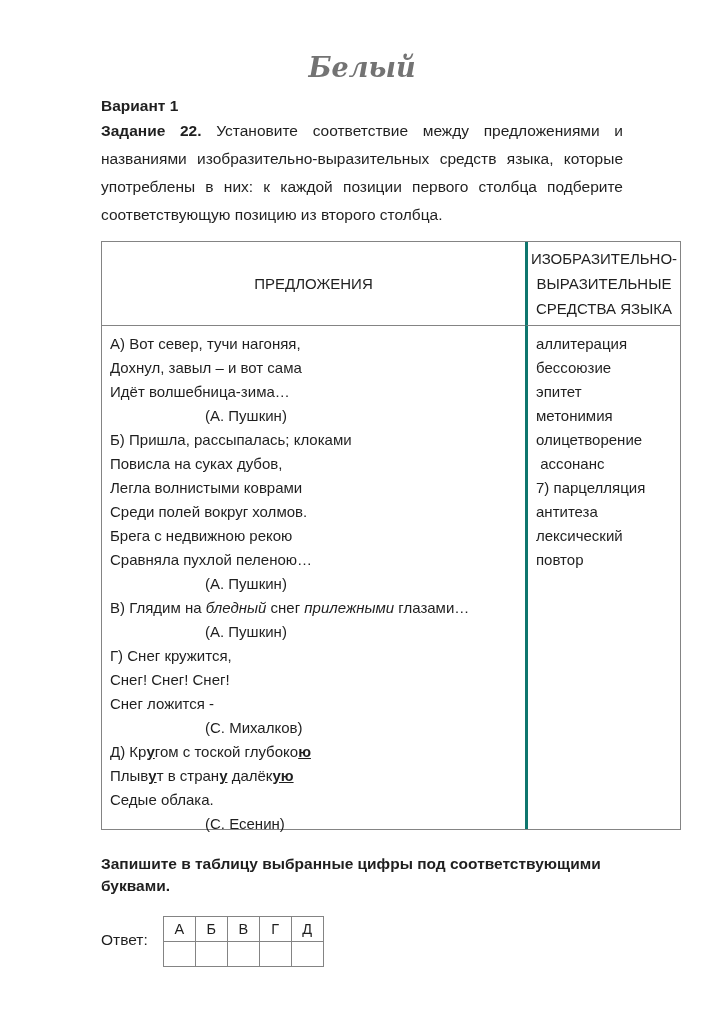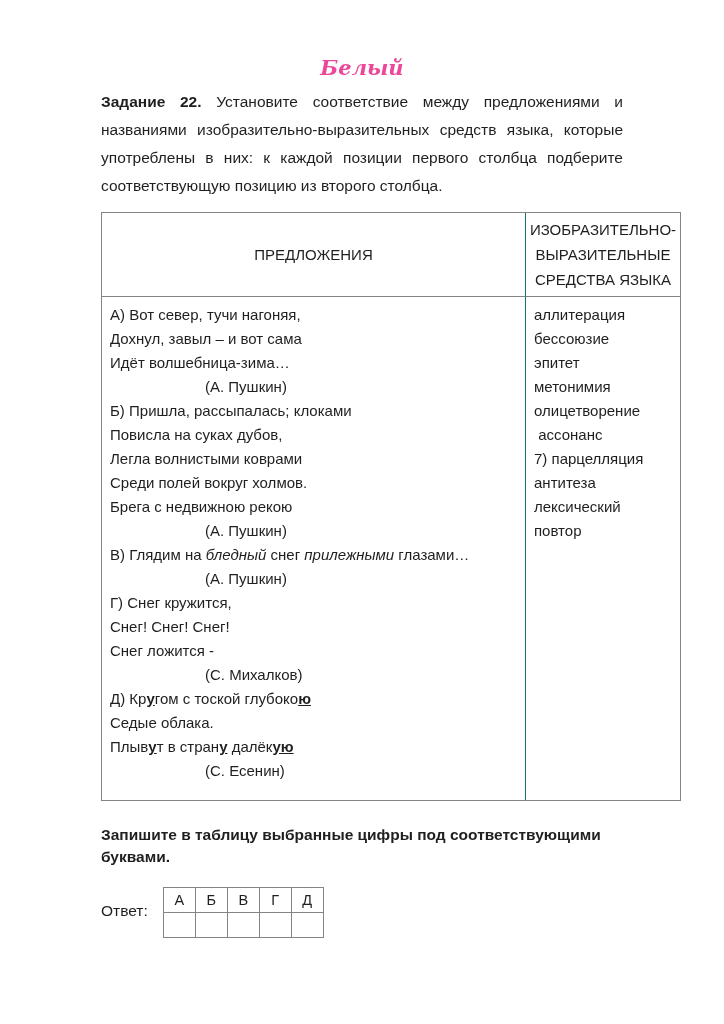--- a/index.html
+++ b/index.html
@@ -12,23 +12,23 @@
     overflow:hidden;
     margin:0 auto;
   }
   .doc-title{
     margin:0;
     padding-top:48px;
     text-align:center;
     font-family:"DejaVu Serif","Liberation Serif",serif;
     font-style:italic;
     font-weight:bold;
-    font-size:21px;
+    font-size:27px;
     line-height:40px;
-    color:#ec4899;
+    color:#737373;
   }
   .content{margin:0 101px;}
   .variant{
     margin-top:7px;
     font-weight:bold;
     font-size:15.5px;
     line-height:22px;
   }
   .task{
     margin:0;
@@ -41,21 +41,21 @@
   .match-table{
     margin-top:12px;
     width:580px;
     display:grid;
     grid-template-columns:423px 155px;
     border:1px solid #848484;
     box-sizing:border-box;
     font-size:15px;
   }
   .mt-cell{box-sizing:border-box;}
-  .mt-right{border-left:1px solid #0f766e;}
+  .mt-right{border-left:3px solid #0f766e;}
   .mt-head{
     height:84px;
     border-bottom:1px solid #848484;
     display:flex;align-items:center;justify-content:center;
     text-align:center;
     line-height:25px;
     padding:2px 6px;
   }
   .mt-body{height:503px;padding:6px 8px 0 8px;line-height:24px;}
   .mt-body .line{white-space:pre-wrap;}
@@ -92,46 +92,48 @@
 </style>
 </head>
 <body>
 
 <div class="page">
 
   <h1 class="doc-title">Белый</h1>
 
   <div class="content">
 
+    <div class="variant">Вариант 1</div>
 
     <p class="task"><span class="task-label">Задание 22.</span><span> Установите соответствие между предложениями и названиями изобразительно-выразительных средств языка, которые употреблены в них: к каждой позиции первого столбца подберите соответствующую позицию из второго столбца.</span></p>
 
     <div class="match-table">
       <div class="mt-cell mt-head mt-left">ПРЕДЛОЖЕНИЯ</div>
       <div class="mt-cell mt-head mt-right">ИЗОБРАЗИТЕЛЬНО-ВЫРАЗИТЕЛЬНЫЕ СРЕДСТВА ЯЗЫКА</div>
       <div class="mt-cell mt-body mt-left">
           <div class="line"><span>А) Вот север, тучи нагоняя,</span></div>
           <div class="line"><span>Дохнул, завыл – и вот сама</span></div>
           <div class="line"><span>Идёт волшебница-зима…</span></div>
           <div class="line indent"><span>(А. Пушкин)</span></div>
           <div class="line"><span>Б) Пришла, рассыпалась; клоками</span></div>
           <div class="line"><span>Повисла на суках дубов,</span></div>
           <div class="line"><span>Легла волнистыми коврами</span></div>
           <div class="line"><span>Среди полей вокруг холмов.</span></div>
           <div class="line"><span>Брега с недвижною рекою</span></div>
+          <div class="line"><span>Сравняла пухлой пеленою…</span></div>
           <div class="line indent"><span>(А. Пушкин)</span></div>
           <div class="line"><span>В) Глядим на </span><span class="it">бледный</span><span> снег </span><span class="it">прилежными</span><span> глазами…</span></div>
           <div class="line indent"><span>(А. Пушкин)</span></div>
           <div class="line"><span>Г) Снег кружится,</span></div>
           <div class="line"><span>Снег! Снег! Снег!</span></div>
           <div class="line"><span>Снег ложится -</span></div>
           <div class="line indent"><span>(С. Михалков)</span></div>
           <div class="line"><span>Д) Кр</span><span class="bu">у</span><span>гом с тоской глубоко</span><span class="bu">ю</span></div>
+          <div class="line"><span>Плыв</span><span class="bu">у</span><span>т в стран</span><span class="bu">у</span><span> далёк</span><span class="bu">ую</span></div>
           <div class="line"><span>Седые облака.</span></div>
-          <div class="line"><span>Плыв</span><span class="bu">у</span><span>т в стран</span><span class="bu">у</span><span> далёк</span><span class="bu">ую</span></div>
           <div class="line indent"><span>(С. Есенин)</span></div>
         </div>
       <div class="mt-cell mt-body mt-right">
           <div class="line">аллитерация</div>
           <div class="line">бессоюзие</div>
           <div class="line">эпитет</div>
           <div class="line">метонимия</div>
           <div class="line">олицетворение</div>
           <div class="line"> ассонанс</div>
           <div class="line">7) парцелляция</div>

